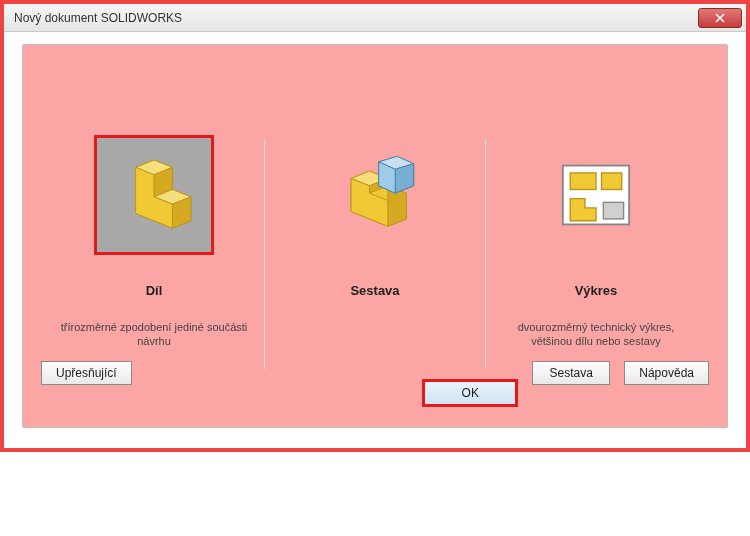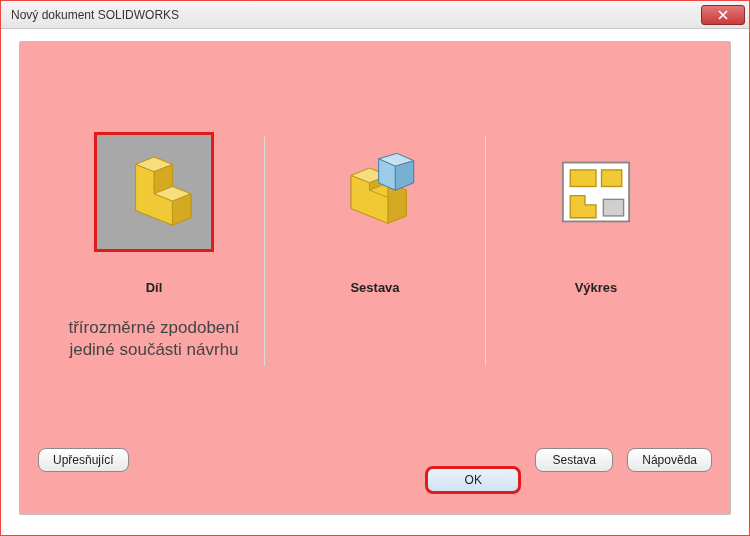--- a/index.html
+++ b/index.html
@@ -8,22 +8,22 @@
     padding: 0;
     font-family: "Segoe UI", Tahoma, sans-serif;
     font-size: 12px;
     background: #fff;
     width: 750px;
     height: 536px;
     overflow: hidden;
   }
   .window {
     width: 750px;
-    height: 536px;
-    border: 1px solid #ef4444;
+    height: 452px;
+    border: 4px solid #ef4444;
     background: #fff;
     position: relative;
   }
   .titlebar {
     height: 28px;
     background: linear-gradient(#f5f5f5, #e6e6e6);
     border-bottom: 1px solid #c8c8c8;
     display: flex;
     align-items: center;
     padding: 0 4px 0 10px;
@@ -93,38 +93,38 @@
     background: #a8a8a8;
   }
   .option-title {
     margin-top: 28px;
     font-weight: bold;
     font-size: 13px;
     color: #222;
   }
   .option-desc {
     margin-top: 22px;
-    font-size: 17px;
+    font-size: 11px;
     color: #444;
     line-height: 1.3;
     max-width: 210px;
   }
   .button-bar {
     position: absolute;
     bottom: 20px;
     left: 18px;
     right: 18px;
     display: flex;
     align-items: center;
   }
   .btn {
     height: 24px;
     padding: 0 14px;
     border: 1px solid #8a8a8a;
-    border-radius: 8px;
+    border-radius: 0;
     background: linear-gradient(#fefefe, #e9e9e9);
     font-size: 12px;
     color: #222;
     display: inline-flex;
     align-items: center;
     justify-content: center;
     cursor: pointer;
     min-width: 78px;
   }
   .btn.ok {
@@ -198,20 +198,21 @@
           <svg width="92" height="92" viewBox="0 0 100 100">
             <rect x="14" y="18" width="72" height="64" fill="#fff" stroke="#888" stroke-width="2"></rect>
             <rect x="22" y="26" width="28" height="18" fill="#f0c935" stroke="#bb9417" stroke-width="1.5"></rect>
             <rect x="56" y="26" width="22" height="18" fill="#f0c935" stroke="#bb9417" stroke-width="1.5"></rect>
 
             <path d="M22,54 h16 v10 h12 v14 h-28 z" fill="#f0c935" stroke="#bb9417" stroke-width="1.5"></path>
             <rect x="58" y="58" width="22" height="18" fill="#d0d0d0" stroke="#888" stroke-width="1.5"></rect>
           </svg>
         </div>
         <div class="option-title">Výkres</div>
+        <div class="option-desc">dvourozměrný technický výkres, většinou dílu nebo sestavy</div>
       </div>
 
     </div>
 
     <div class="button-bar">
       <div class="btn">Upřesňující</div>
       <div class="spacer"></div>
       <div class="right-btns">
         <div class="btn ok">OK</div>
         <div class="btn">Sestava</div>

